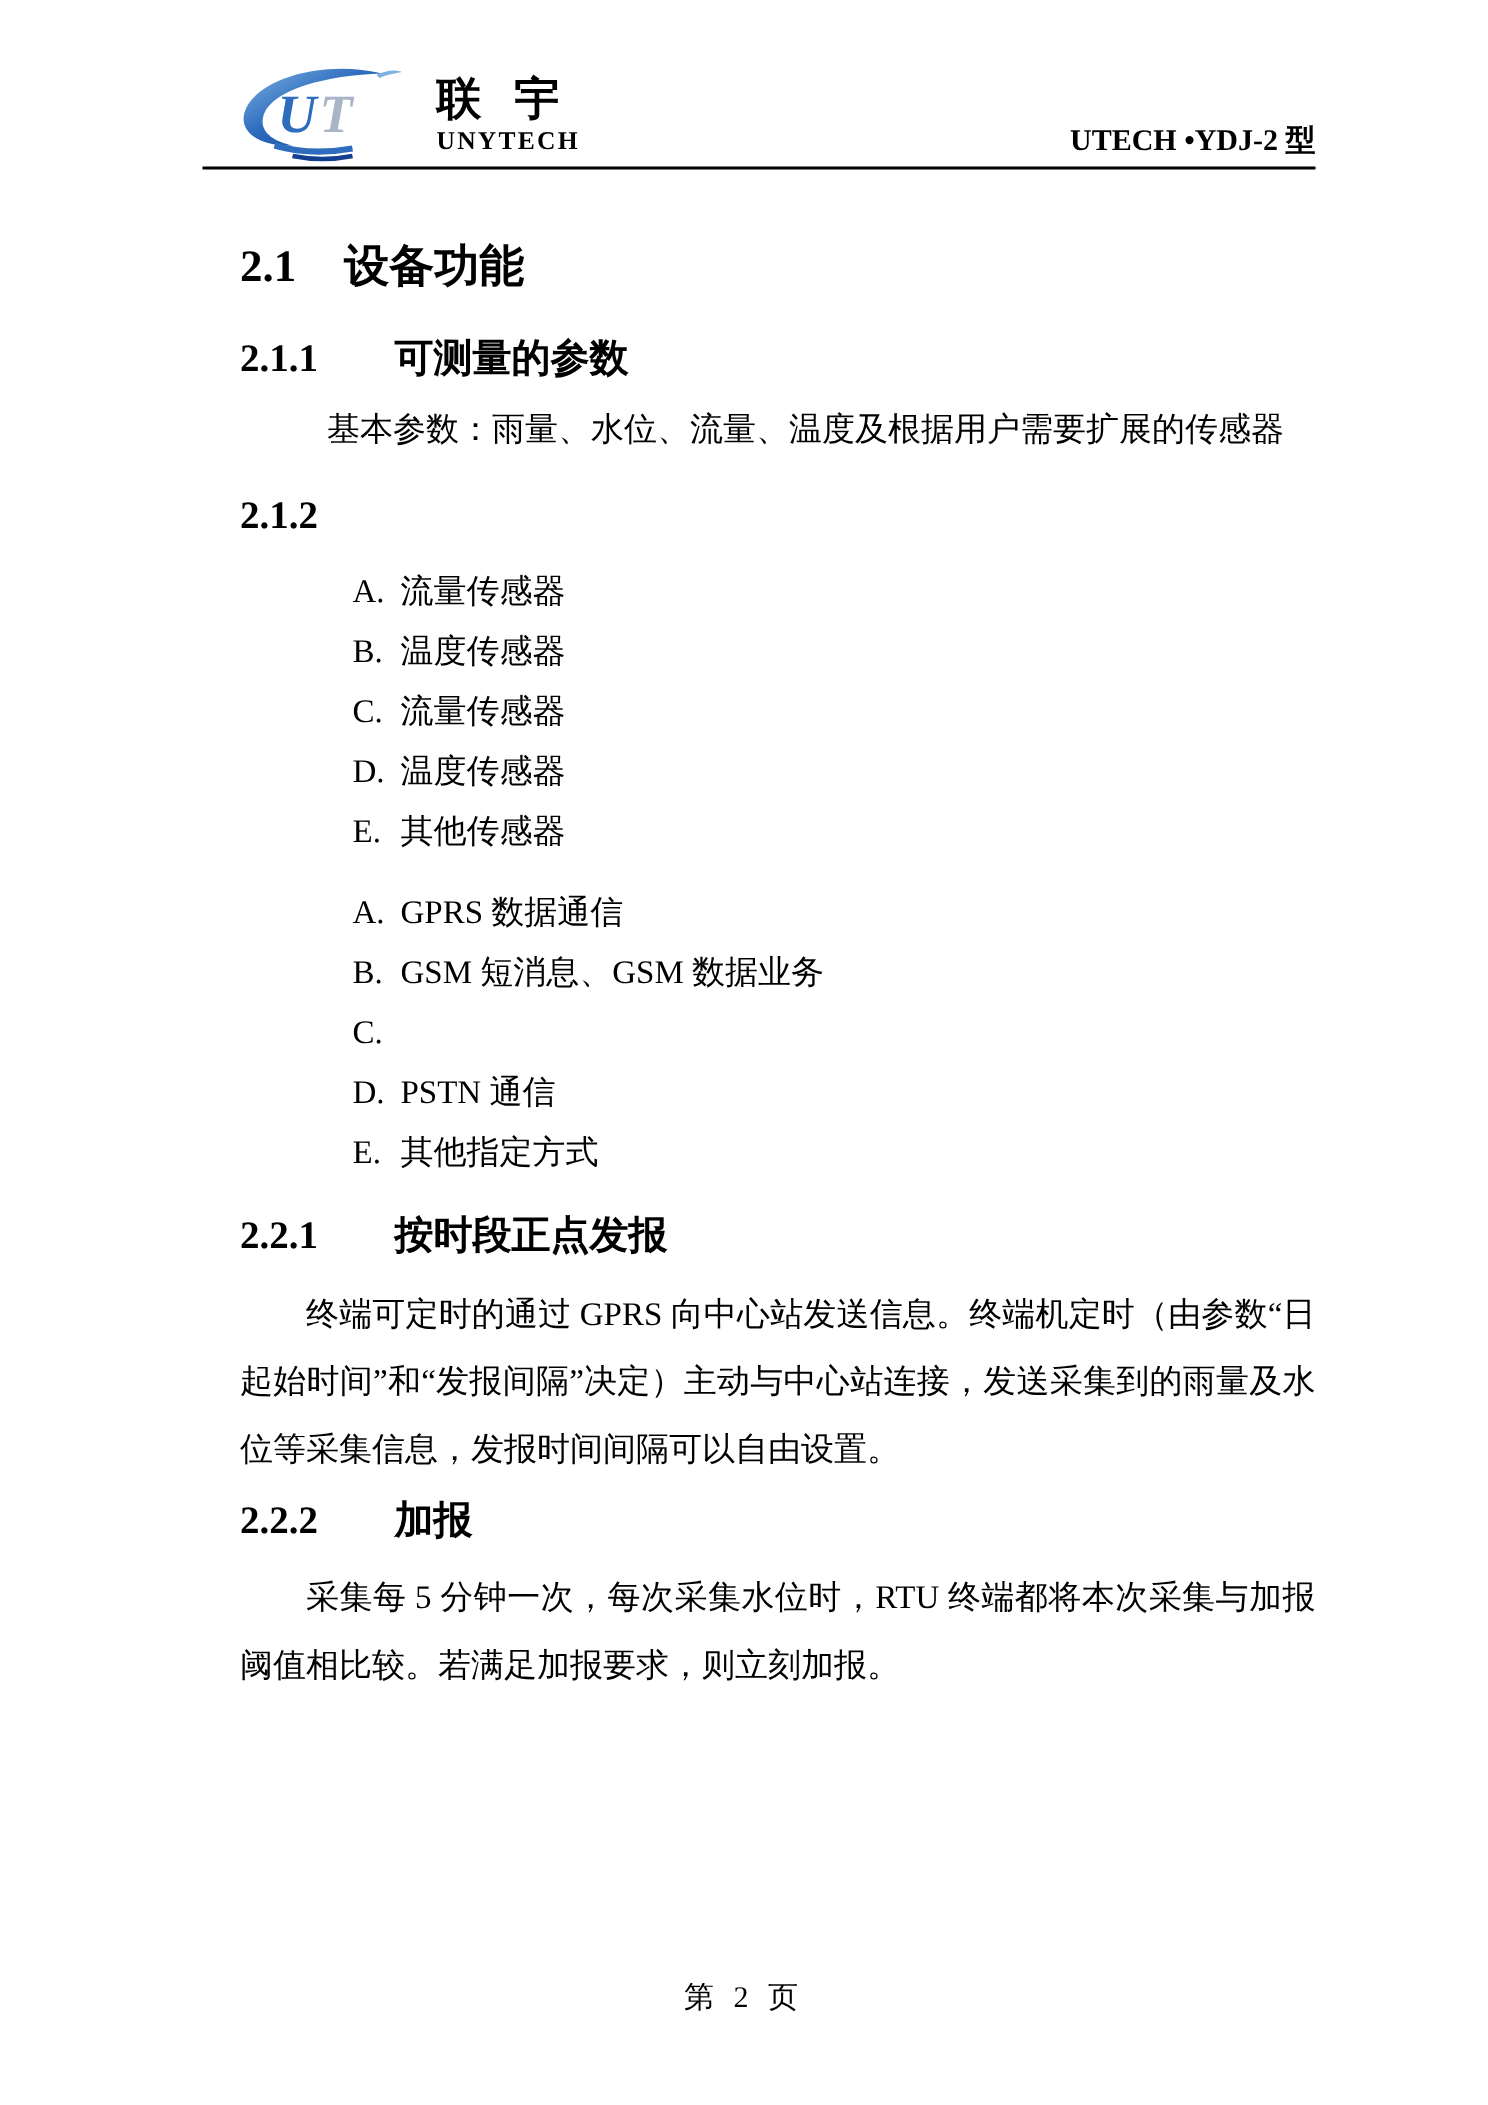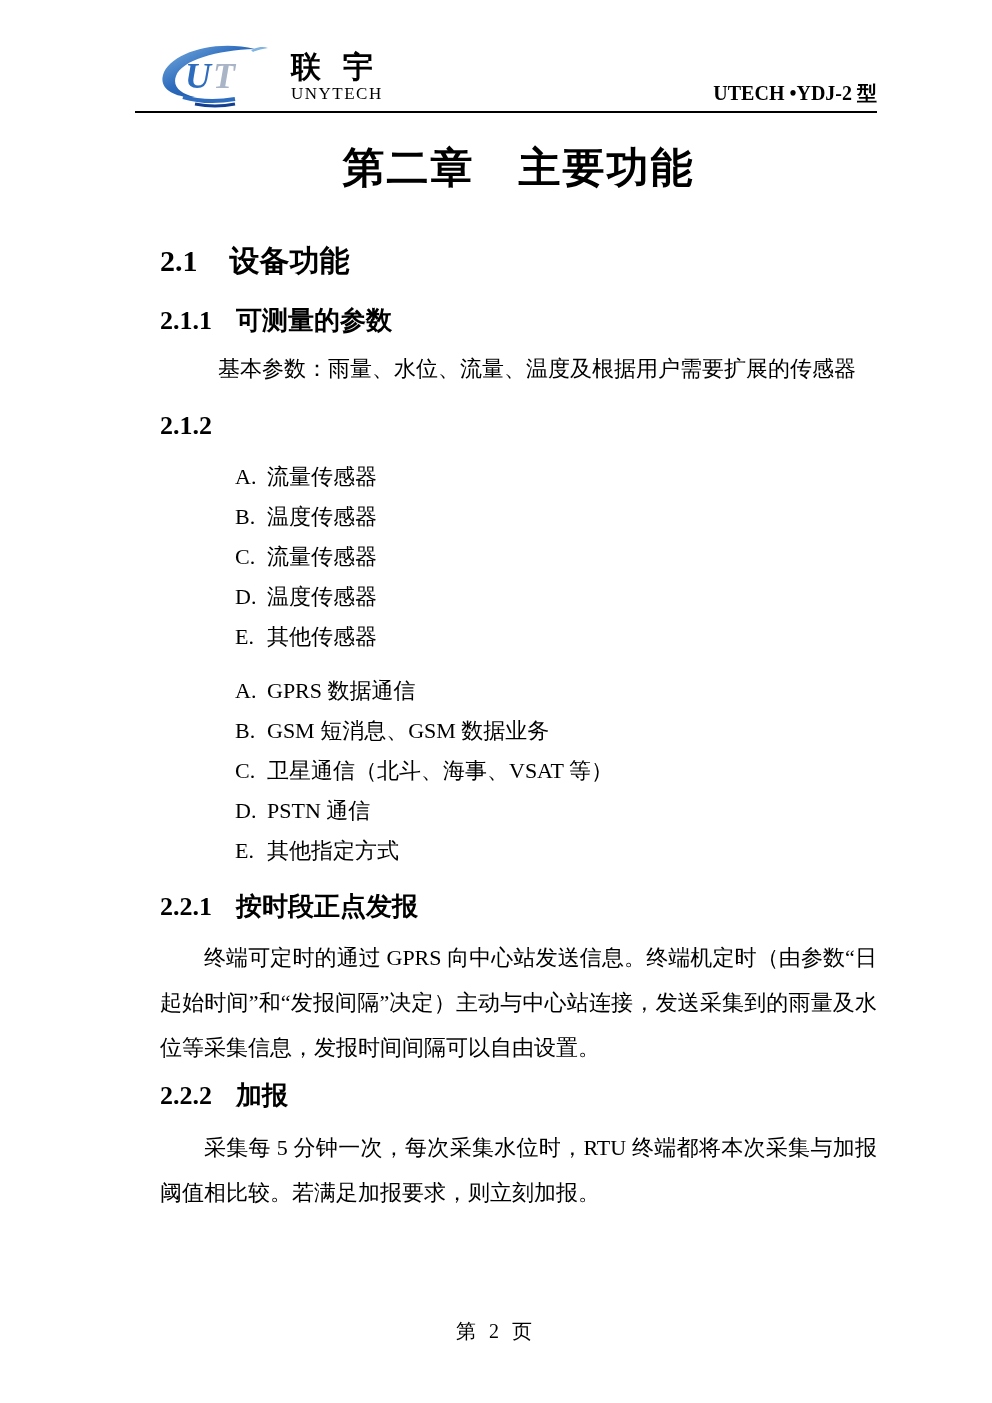--- a/index.html
+++ b/index.html
@@ -30,21 +30,21 @@
   }
   .logo-mark { display: block; }
   .logo-text { display: flex; flex-direction: column; justify-content: flex-end; padding-top: 10px; }
   .logo-cn {
     font-size: 30px; font-weight: bold;
     letter-spacing: 22px;
     line-height: 1.0;
     white-space: nowrap;
   }
   .logo-en {
-    font-size: 17px; font-weight: normal;
+    font-size: 17px; font-weight: bold;
     letter-spacing: 1.5px;
     line-height: 1.1;
     margin-top: 3px;
     white-space: nowrap;
   }
   .product-label {
     position: absolute;
     right: 0; bottom: 4px;
     font-size: 20px; font-weight: bold;
     white-space: nowrap;
@@ -68,20 +68,21 @@
     margin-top: 46px;
     line-height: 1.25;
   }
   .h2 .sec-num { margin-right: 32px; }
 
   .h3 {
     display: flex; align-items: flex-start;
     font-size: 26px; font-weight: bold;
     margin-top: 26px;
     line-height: 1.25;
+    gap: 27px;
   }
   .h3 .sec-num { margin-right: 24px; }
 
   .body-line {
     font-size: 22px;
     margin-top: 16px;
     padding-left: 58px;
     line-height: 1.4;
   }
 
@@ -137,21 +138,20 @@
       <div class="logo-text">
         <span class="logo-cn">联宇</span>
         <span class="logo-en">UNYTECH</span>
       </div>
     </div>
     <div class="product-label">UTECH •YDJ-2 型</div>
   </div>
 
   <div class="content">
 
-    <div class="doc-title">第二章　主要功能</div>
 
     <div class="h2">
       <span class="sec-num">2.1</span>
       <span>设备功能</span>
     </div>
 
     <div class="h3">
       <span class="sec-num">2.1.1</span>
       <span>可测量的参数</span>
     </div>
@@ -187,21 +187,20 @@
       <div class="abc-item">
         <span class="item-label">A.</span>
         <span>GPRS 数据通信</span>
       </div>
       <div class="abc-item">
         <span class="item-label">B.</span>
         <span>GSM 短消息、GSM 数据业务</span>
       </div>
       <div class="abc-item">
         <span class="item-label">C.</span>
-        <span>卫星通信（北斗、海事、VSAT 等）</span>
       </div>
       <div class="abc-item">
         <span class="item-label">D.</span>
         <span>PSTN 通信</span>
       </div>
       <div class="abc-item">
         <span class="item-label">E.</span>
         <span>其他指定方式</span>
       </div>
     </div>

